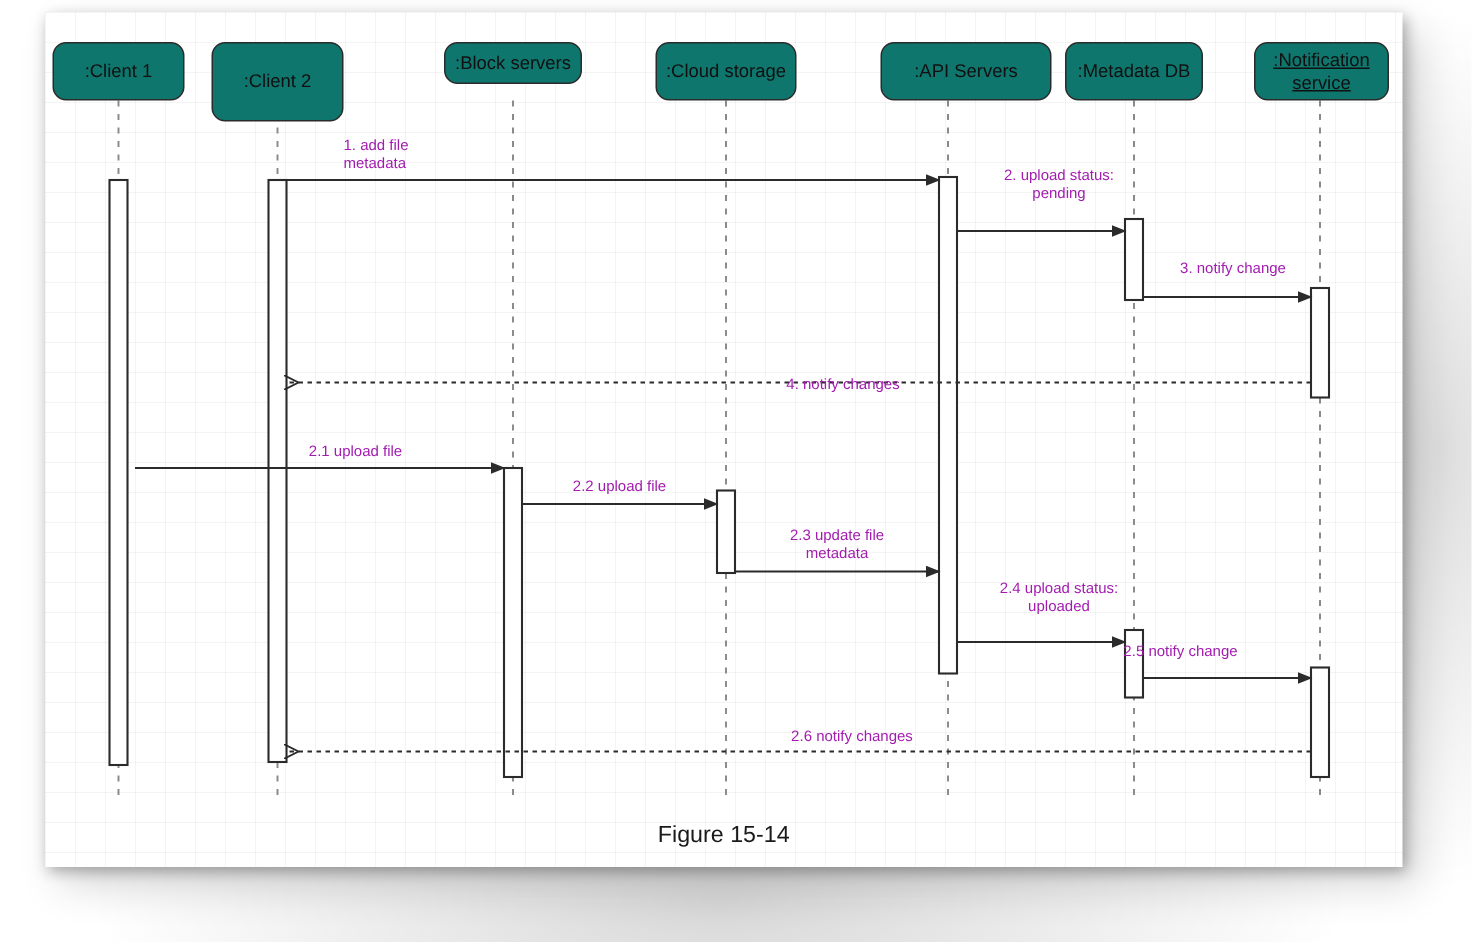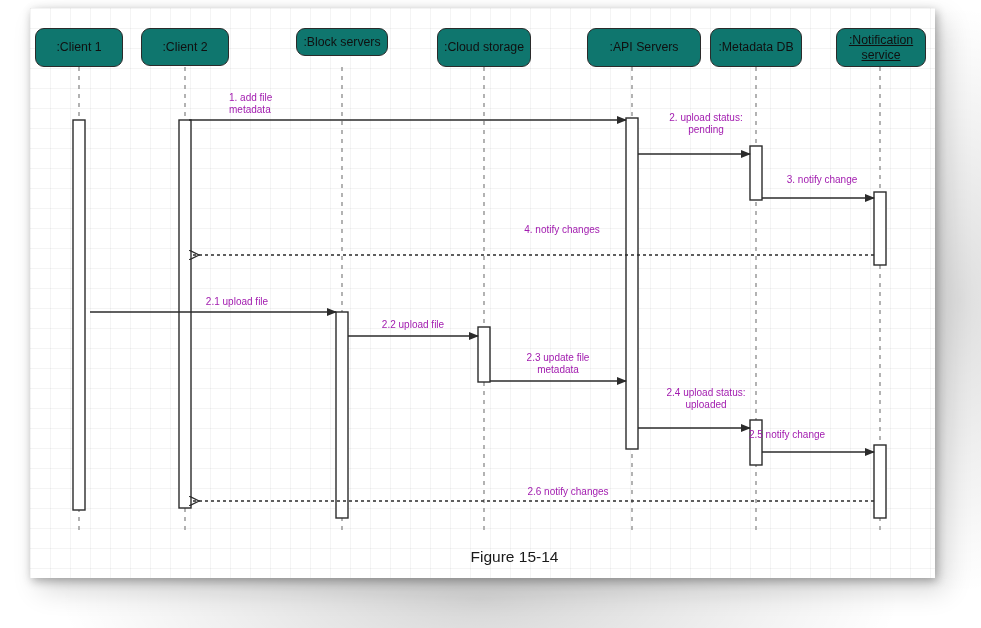--- a/index.html
+++ b/index.html
@@ -95,21 +95,21 @@
             <line x1="732" y1="444" x2="844" y2="444" stroke="#2b2b2b" stroke-width="1.35" marker-end="url(#arrow-solid)"></line>
             <line x1="844" y1="493" x2="160" y2="493" stroke="#2b2b2b" stroke-width="1.35" marker-end="url(#arrow-open)" stroke-dasharray="3 3"></line>
           </g>
       </svg>
     </div>
 
     <div id="lifeline-boxes">
         <div class="lb-box" style="left: 5px; top: 20px; width: 88px; height: 39px;">
           <span style="white-space: pre-line;">:Client 1</span>
         </div>
-        <div class="lb-box" style="left: 111px; top: 20px; width: 88px; height: 38px;">
+        <div class="lb-box" style="left: 111px; top: 20px; width: 88px; height: 53px;">
           <span style="white-space: pre-line;">:Client 2</span>
         </div>
         <div class="lb-box" style="left: 266px; top: 20px; width: 92px; height: 28px;">
           <span style="white-space: pre-line;">:Block servers</span>
         </div>
         <div class="lb-box" style="left: 407px; top: 20px; width: 94px; height: 39px;">
           <span style="white-space: pre-line;">:Cloud storage</span>
         </div>
         <div class="lb-box" style="left: 557px; top: 20px; width: 114px; height: 39px;">
           <span style="white-space: pre-line;">:API Servers</span>
@@ -121,26 +121,26 @@
           <span style="white-space: pre-line; text-decoration: underline;">:Notification
 service</span>
         </div>
       </div>
     <div id="message-labels">
         <div class="msg-label" style="left: 199px; top: 84px; transform: none; text-align: left;">1. add file
 metadata</div>
         <div class="msg-label" style="left: 676px; top: 104px;">2. upload status:
 pending</div>
         <div class="msg-label" style="left: 792px; top: 166px;">3. notify change</div>
-        <div class="msg-label" style="left: 532px; top: 216px; text-align: right;">4. notify changes</div>
+        <div class="msg-label" style="left: 532px; top: 243px; text-align: right;">4. notify changes</div>
         <div class="msg-label" style="left: 207px; top: 288px;">2.1 upload file</div>
         <div class="msg-label" style="left: 383px; top: 311px;">2.2 upload file</div>
         <div class="msg-label" style="left: 528px; top: 344px;">2.3 update file
 metadata</div>
         <div class="msg-label" style="left: 676px; top: 379px;">2.4 upload status:
 uploaded</div>
         <div class="msg-label" style="left: 757px; top: 421px;">2.5 notify change</div>
         <div class="msg-label" style="left: 538px; top: 478px;">2.6 notify changes</div>
       </div>
 
-    <div class="fig-caption" style="top: 540px; padding-left: 32px;">Figure 15-14</div>
+    <div class="fig-caption" style="top: 540px;">Figure 15-14</div>
   </div>
 </div>
 
 </body></html>

